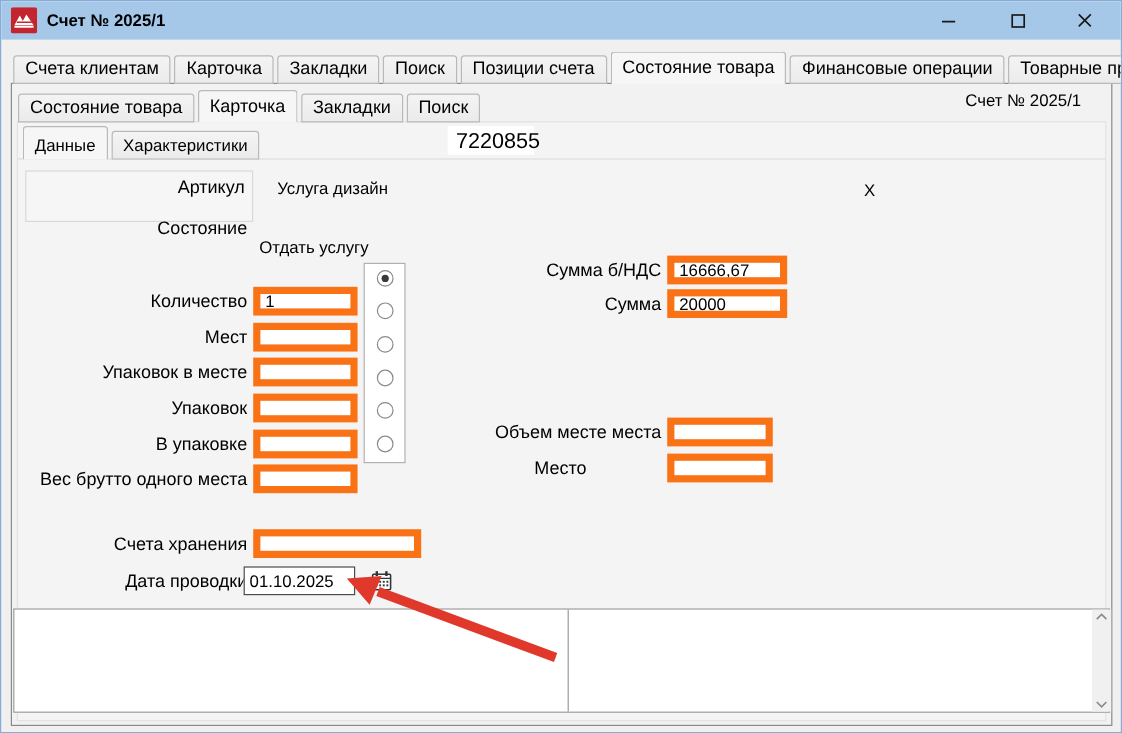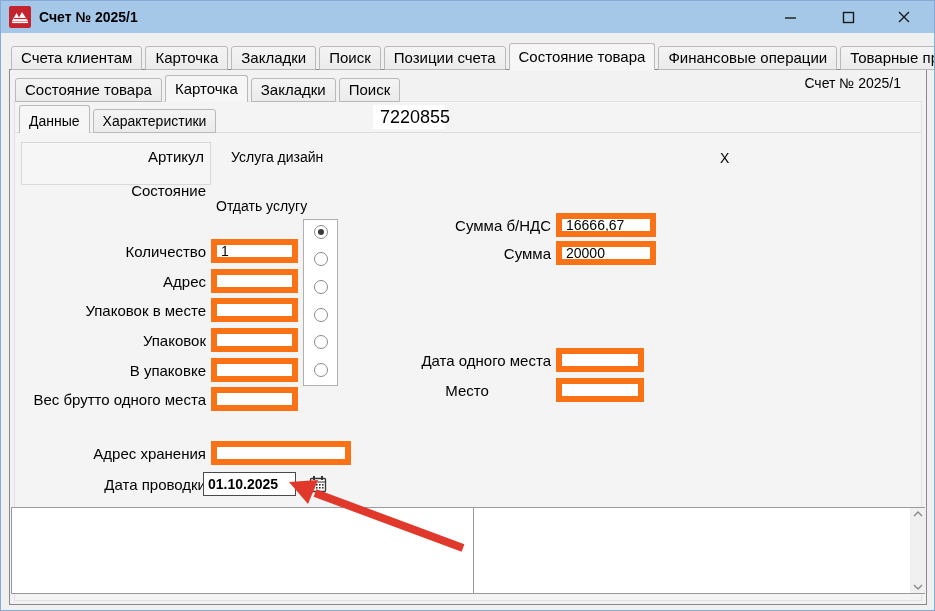--- a/index.html
+++ b/index.html
@@ -181,21 +181,21 @@
 
   <div class="article-box">Артикул</div>
   <div class="form-el val-lbl" style="left:230px; top:148px;">Услуга дизайн</div>
   <div class="form-el val-lbl" style="left:719px; top:149px;">X</div>
 
   <div class="form-el lbl" style="left:60px; top:181px; width:145px;">Состояние</div>
   <div class="form-el val-lbl" style="left:215px; top:181px;margin-top:16px;">Отдать услугу</div>
 
   <div class="form-el lbl" style="left:10px; top:242px; width:195px;">Количество</div>
   <input class="tbox" style="left: 210px; top: 238px; width: 87px; height: 24px;" value="1">
-  <div class="form-el lbl" style="left:10px; top:272px; width:195px;">Адрес</div>
+  <div class="form-el lbl" style="left:10px; top:272px; width:195px;">Мест</div>
   <input class="tbox" style="left: 210px; top: 268px; width: 87px; height: 24px;" value="">
   <div class="form-el lbl" style="left:10px; top:301px; width:195px;">Упаковок в месте</div>
   <input class="tbox" style="left: 210px; top: 297px; width: 87px; height: 24px;" value="">
   <div class="form-el lbl" style="left:10px; top:331px; width:195px;">Упаковок</div>
   <input class="tbox" style="left: 210px; top: 327px; width: 87px; height: 24px;" value="">
   <div class="form-el lbl" style="left:10px; top:361px; width:195px;">В упаковке</div>
   <input class="tbox" style="left: 210px; top: 357px; width: 87px; height: 24px;" value="">
   <div class="form-el lbl" style="left:10px; top:390px; width:195px;">Вес брутто одного места</div>
   <input class="tbox" style="left: 210px; top: 386px; width: 87px; height: 24px;" value="">
 
@@ -206,30 +206,30 @@
     <div class="radio" style="top:88px;"></div>
     <div class="radio" style="top:115px;"></div>
     <div class="radio" style="top:143px;"></div>
   </div>
 
   <div class="form-el lbl" style="left:402px; top:216px; width:148px;">Сумма  б/НДС</div>
   <input class="tbox" style="left: 555px; top: 212px; width: 100px; height: 24px;" value="16666,67">
   <div class="form-el lbl" style="left:402px; top:244px; width:148px;">Сумма</div>
   <input class="tbox" style="left: 555px; top: 240px; width: 100px; height: 24px;" value="20000">
 
-  <div class="form-el lbl" style="left:382px; top:351px; width:168px;">Дата одного места</div>
+  <div class="form-el lbl" style="left:382px; top:351px; width:168px;">Объем месте места</div>
   <input class="tbox" style="left: 555px; top: 347px; width: 88px; height: 24px;" value="">
   <div class="form-el lbl" style="left:382px; top:381px; width:168px;text-align:center;">Место</div>
   <input class="tbox" style="left: 555px; top: 377px; width: 88px; height: 24px;" value="">
 
-  <div class="form-el lbl" style="left:40px; top:444px; width:165px;">Адрес хранения</div>
+  <div class="form-el lbl" style="left:40px; top:444px; width:165px;">Счета хранения</div>
   <input class="tbox" style="left: 210px; top: 440px; width: 140px; height: 24px;" value="">
 
   <div class="form-el lbl" style="left:40px; top:475px; width:165px;">Дата проводки</div>
-  <input class="tbox focused" style="left: 202px; top: 471px; width: 93px; height: 24px; font-weight: bold;" value="01.10.2025">
+  <input class="tbox focused" style="left: 202px; top: 471px; width: 93px; height: 24px;" value="01.10.2025">
   <svg class="cal-icon" viewBox="0 0 18 18">
     <rect x="1.5" y="3.5" width="15" height="13" fill="#fff" stroke="#333" stroke-width="1.3" rx="1"></rect>
     <rect x="4" y="1" width="2" height="4" fill="#333"></rect>
     <rect x="12" y="1" width="2" height="4" fill="#333"></rect>
     <line x1="1.5" y1="7" x2="16.5" y2="7" stroke="#333" stroke-width="1"></line>
     <g fill="#333">
       <rect x="4" y="9" width="1.6" height="1.6"></rect>
         <rect x="7" y="9" width="1.6" height="1.6"></rect>
         <rect x="10" y="9" width="1.6" height="1.6"></rect>
         <rect x="13" y="9" width="1.6" height="1.6"></rect>

